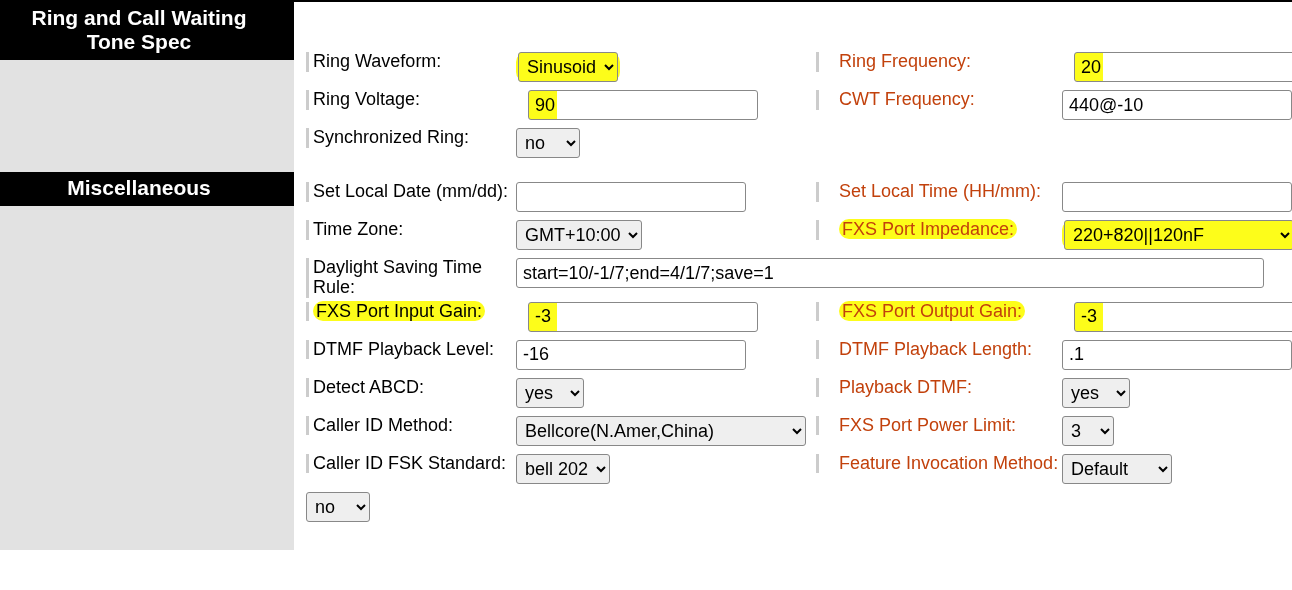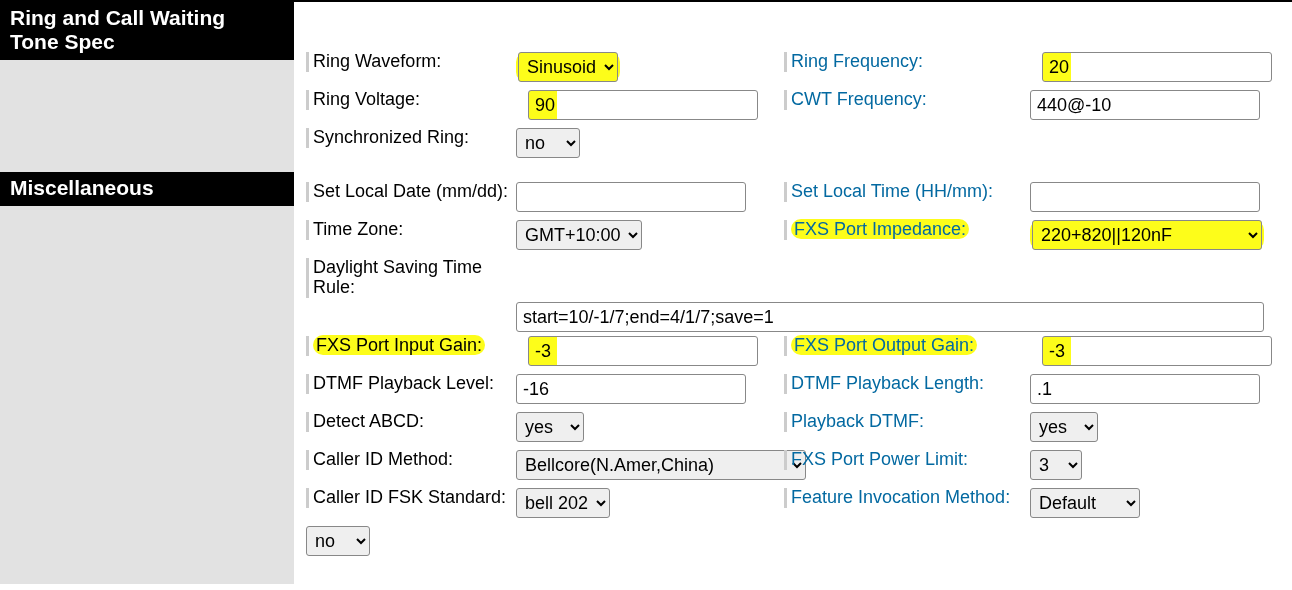--- a/index.html
+++ b/index.html
@@ -19,21 +19,21 @@
     background: #e2e2e2;
     flex-shrink: 0;
     border-right: 6px solid #fff;
   }
   .section-header {
     background: #000;
     color: #fff;
     font-weight: bold;
     font-size: 21px;
     padding: 4px 26px 6px 10px;
-    text-align: left;
+    text-align: center;
     line-height: 1.15;
   }
   .content {
     flex: 1;
     padding: 0 6px 20px 6px;
   }
   .block { padding-top: 16px; }
   .row {
     display: flex;
     align-items: flex-start;
@@ -42,46 +42,46 @@
   }
   .cell-l {
     width: 210px;
     flex-shrink: 0;
     color: #000;
     border-left: 3px solid #ccc;
     padding-left: 4px;
     line-height: 1.1;
   }
   .cell-i1 {
-    width: 268px;
+    width: 300px;
     flex-shrink: 0;
   }
   .cell-l2 {
     width: 246px;
     flex-shrink: 0;
-    color: #0369a1;
+    color: #c2410c;
     border-left: 3px solid #ccc;
-    padding-left: 4px;
+    padding-left: 20px;
     line-height: 1.1;
   }
   .cell-i2 {
     width: 240px;
     flex-shrink: 0;
   }
   .cell-wide { flex: 1; padding-right: 10px; }
   input[type="text"] {
     font-family: Arial, Helvetica, sans-serif;
     font-size: 18px;
     padding: 3px 6px;
     border: 1px solid #888;
     border-radius: 3px;
     width: 230px;
     height: 30px;
   }
-  input.wide { width: 100%; margin-top: 44px; }
+  input.wide { width: 100%; }
   select {
     font-family: Arial, Helvetica, sans-serif;
     font-size: 18px;
     padding: 2px 4px;
     border: 1px solid #888;
     border-radius: 3px;
     height: 30px;
     background: #efefef;
   }
   .hl {

